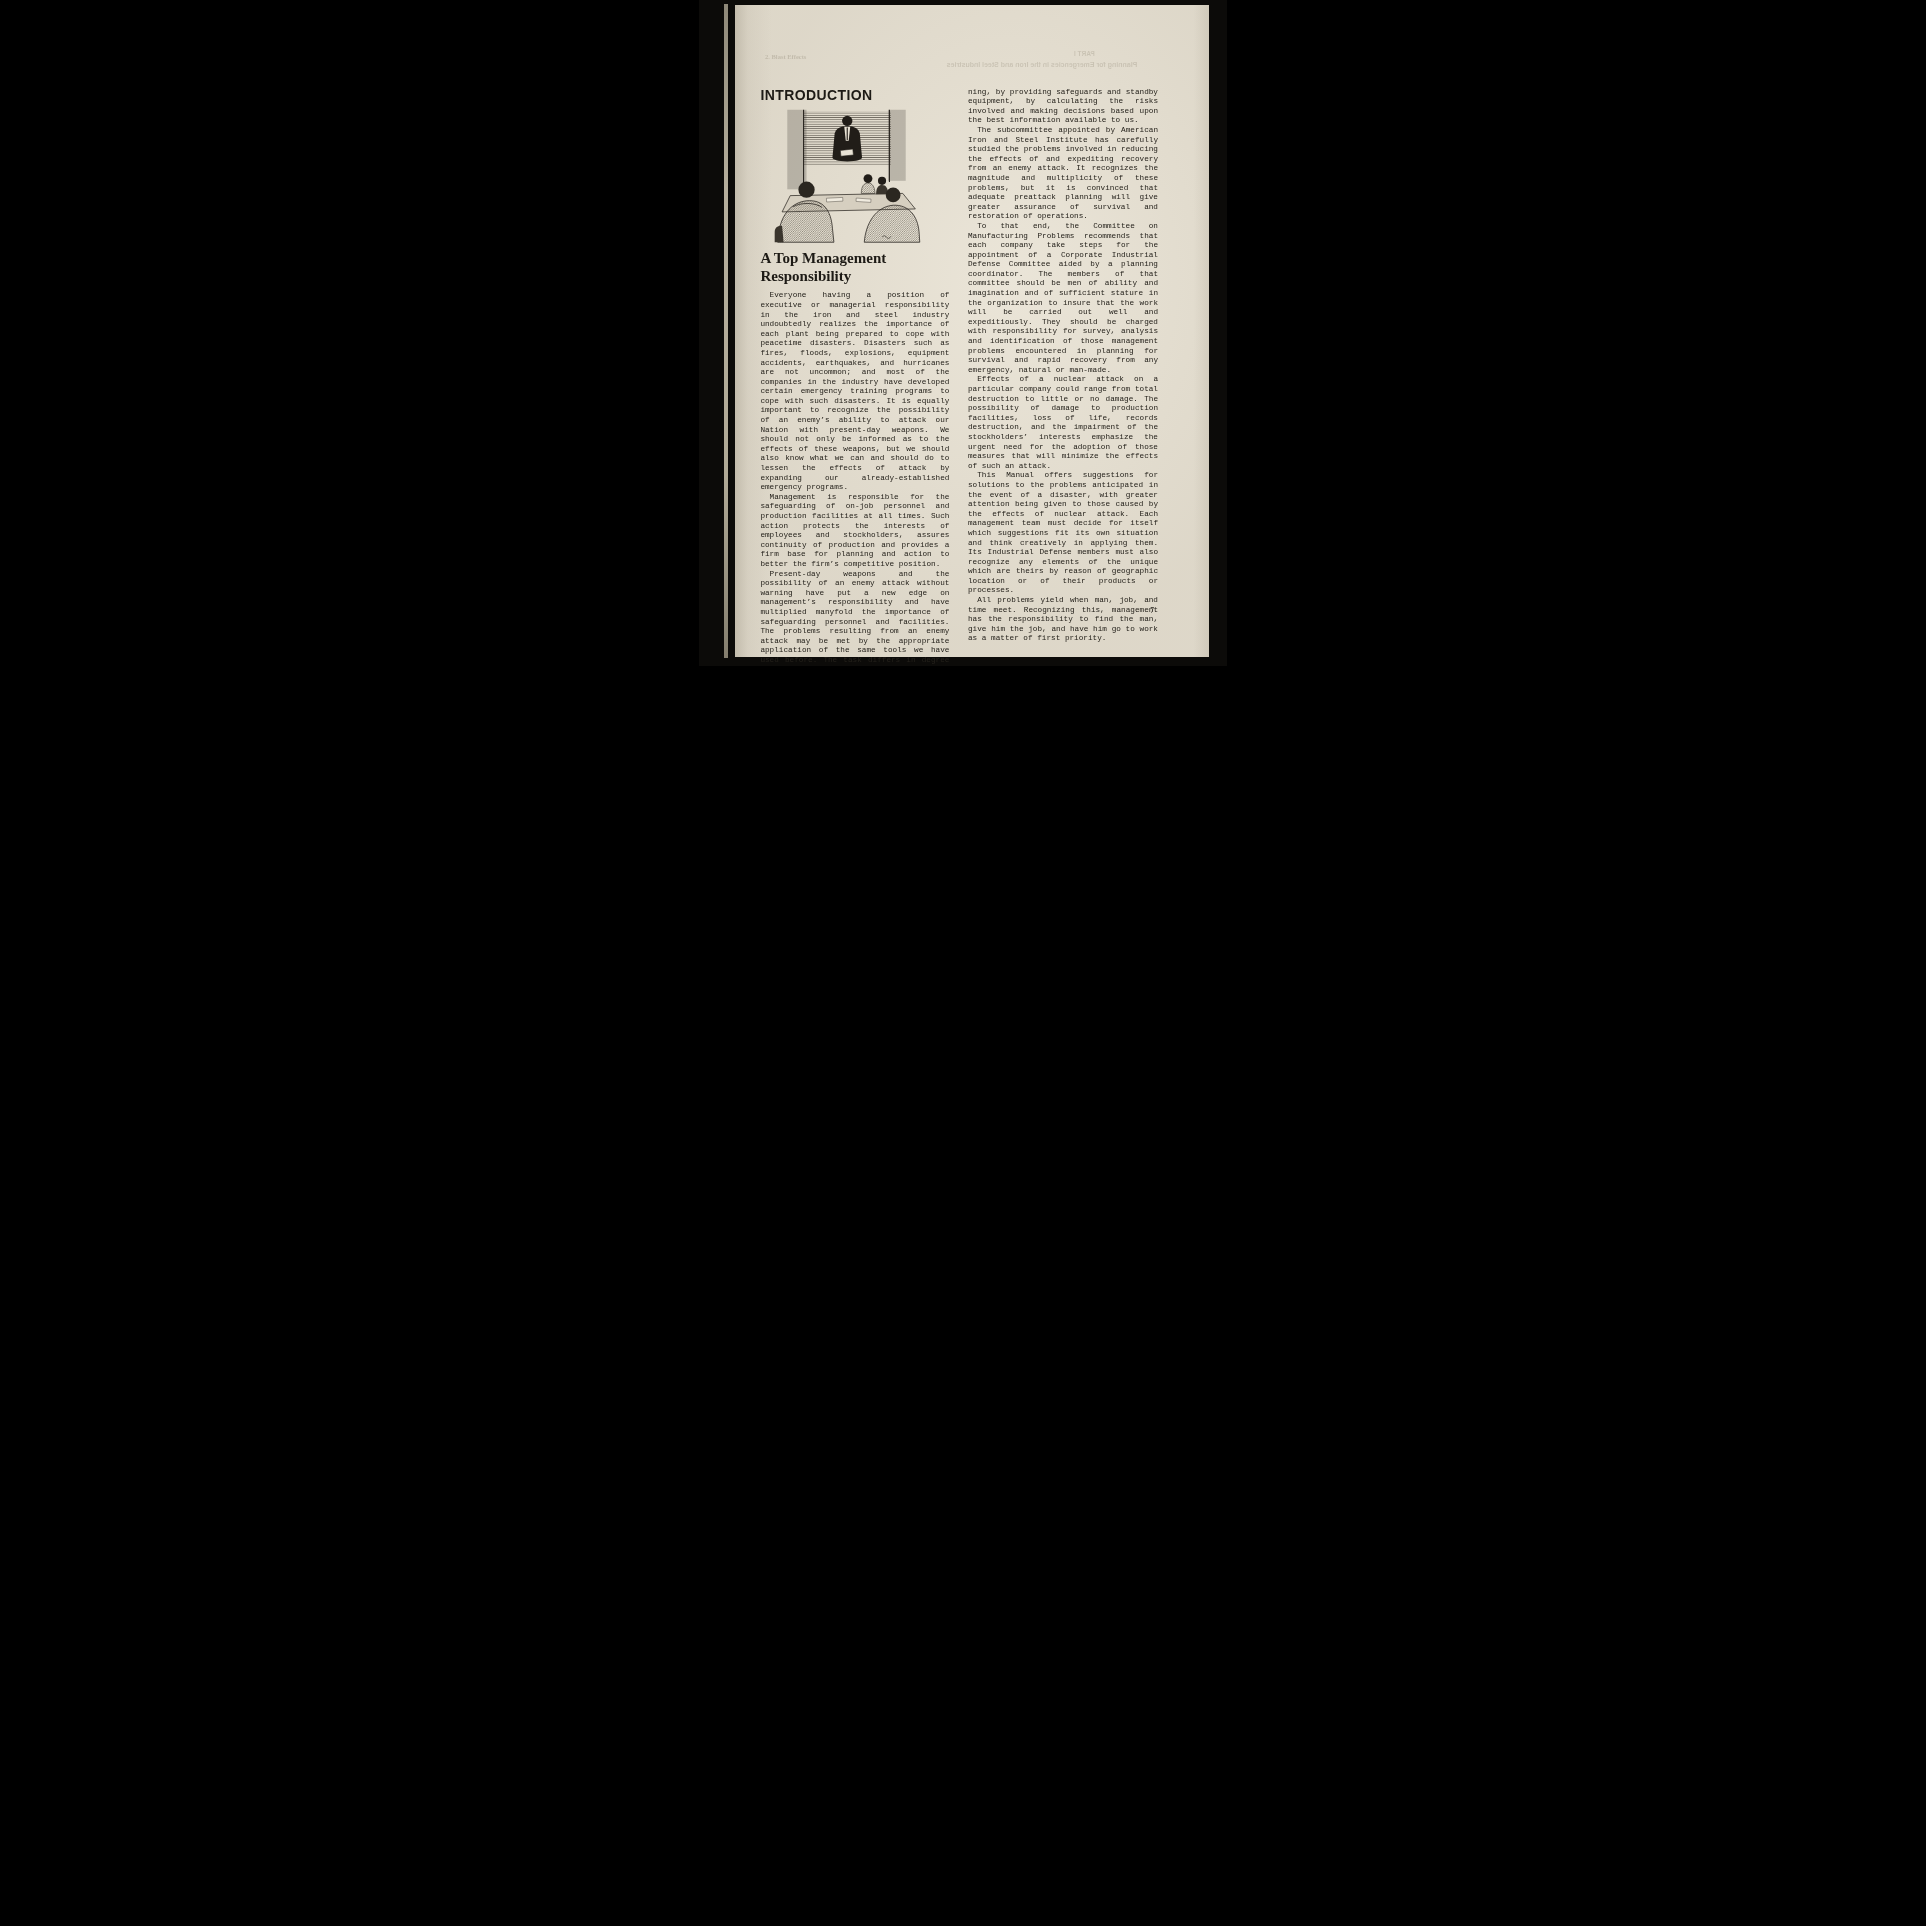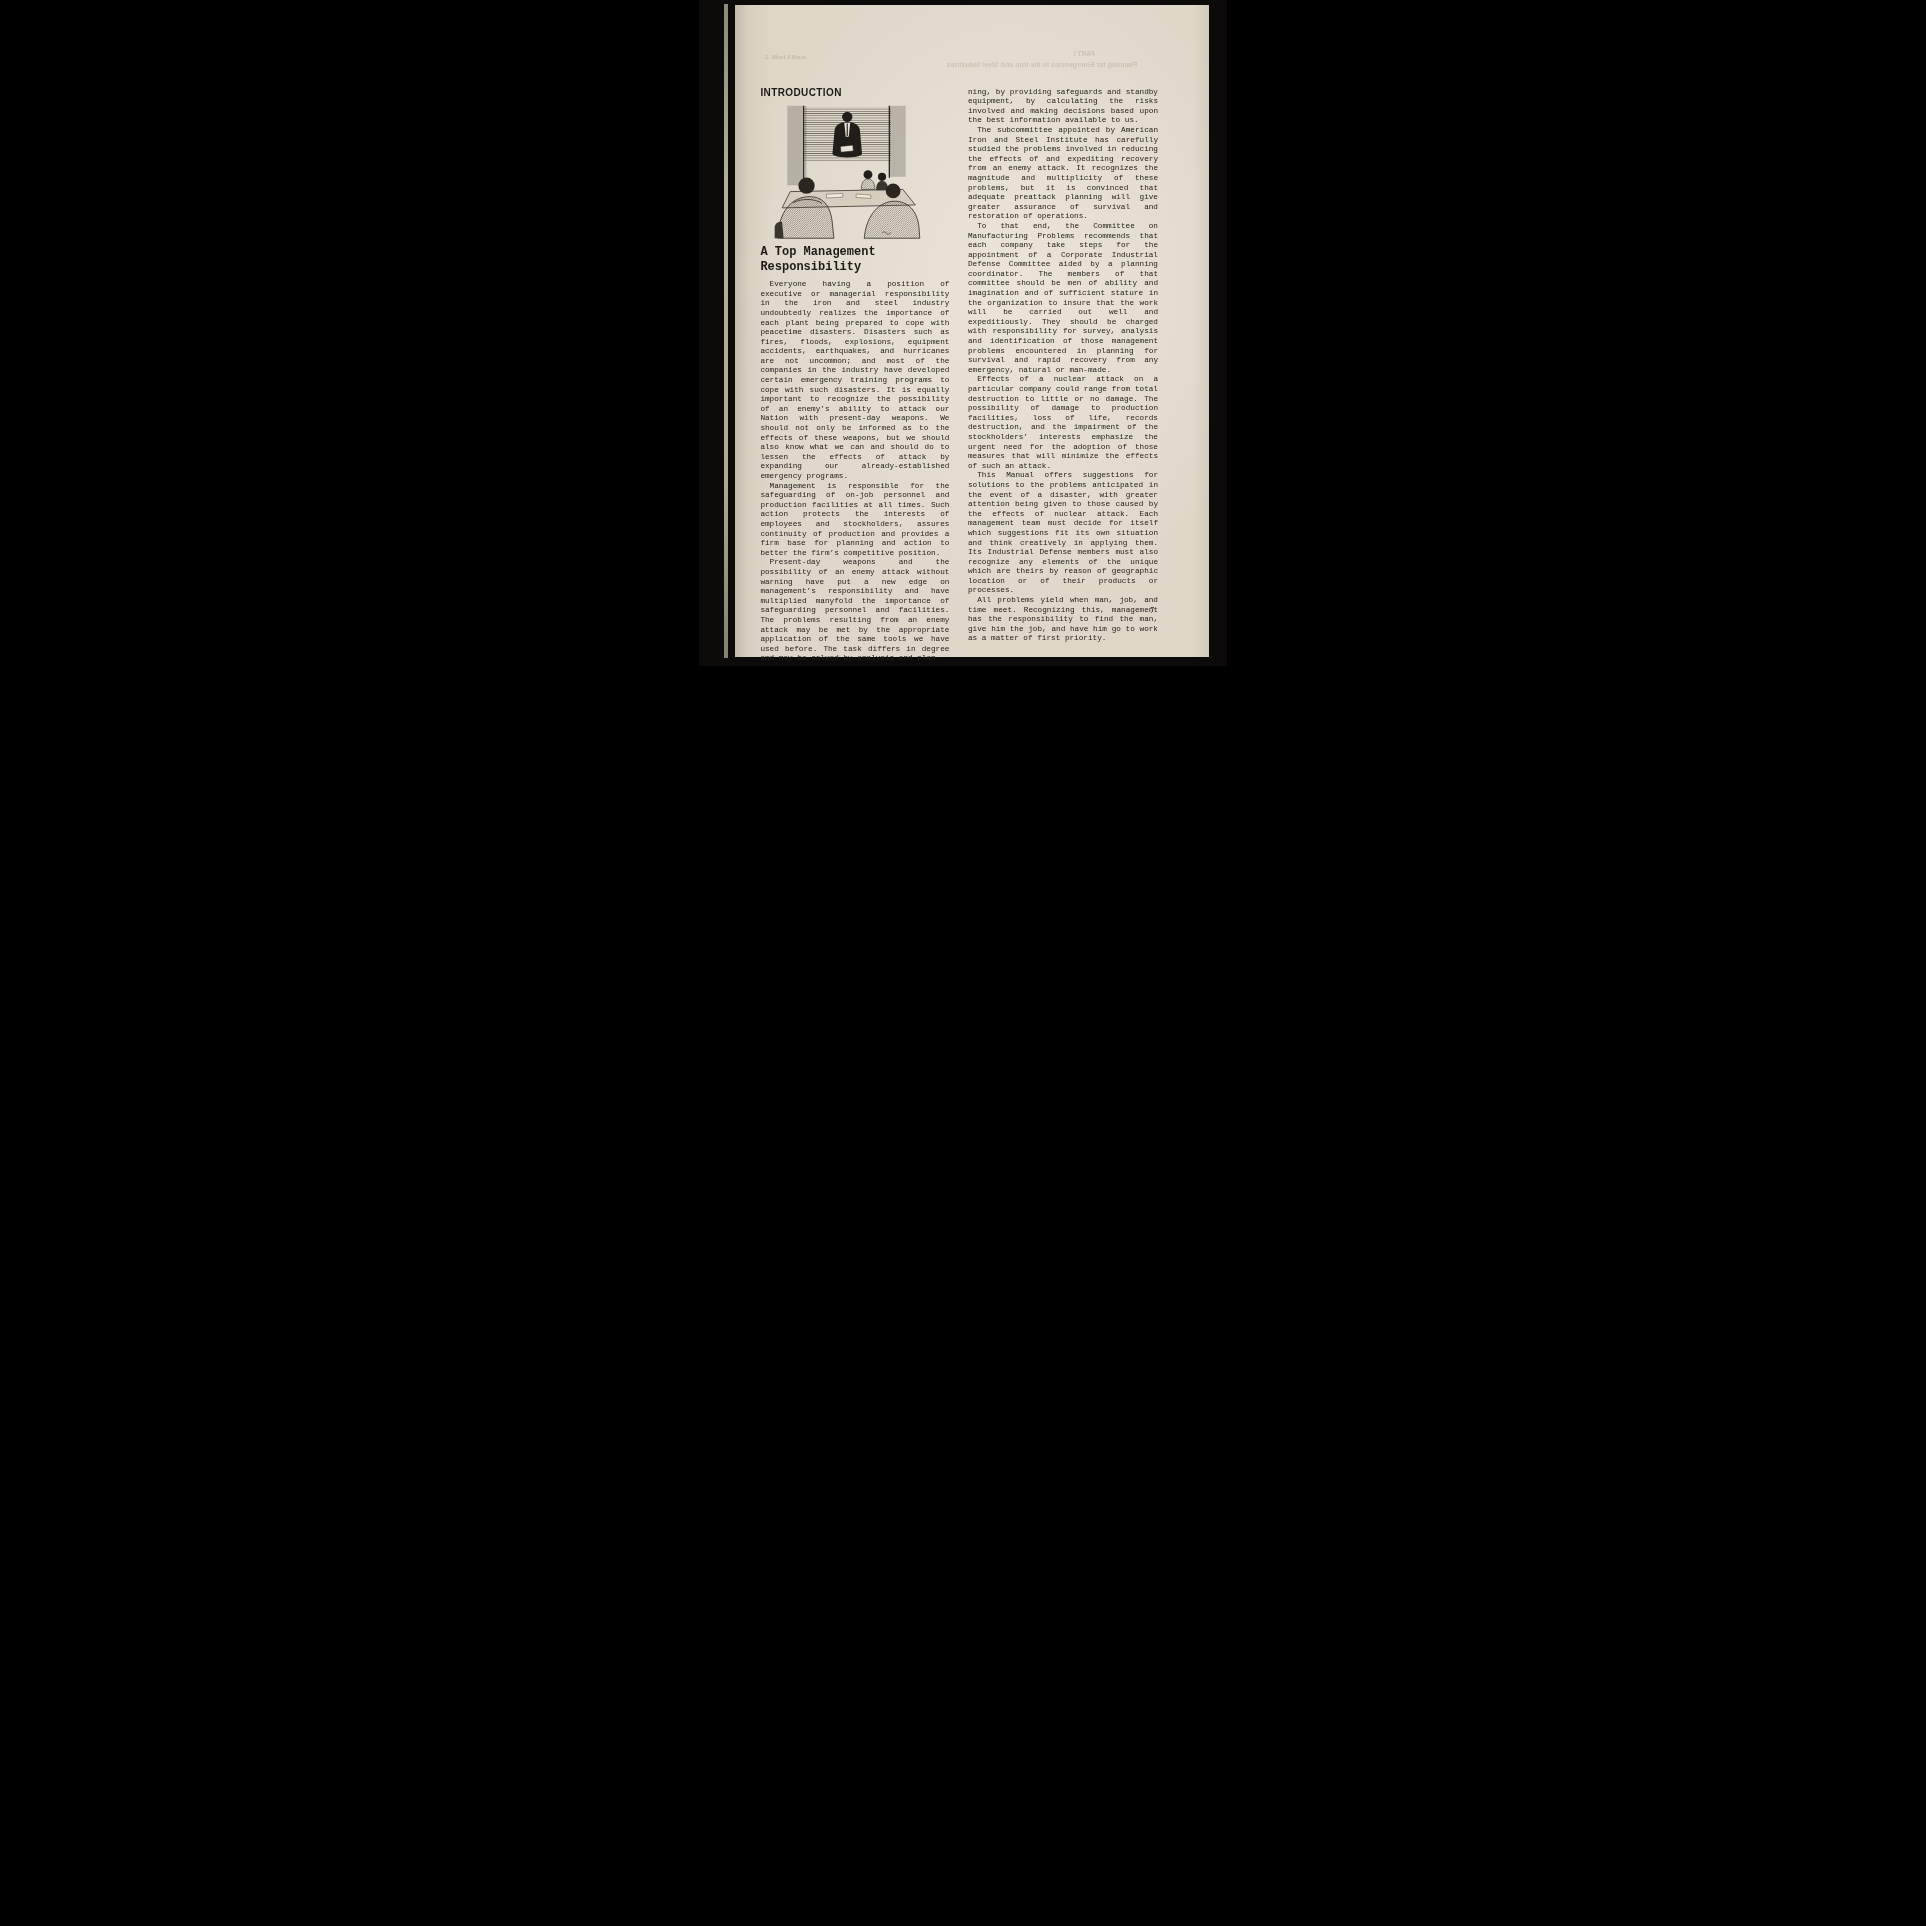--- a/index.html
+++ b/index.html
@@ -42,30 +42,30 @@
   }
   .col {
     position: absolute;
     top: 83px;
   }
   .col-left  { left: 25.4px;  width: 189px; }
   .col-right { left: 233px; width: 190px; }
   .section-heading {
     font-family: "Liberation Sans", sans-serif;
     font-weight: 700;
-    font-size: 10px;
+    font-size: 14px;
     line-height: 1;
     letter-spacing: 0.4px;
     color: #1d1a15;
     margin: 0.8px 0 5.4px 0;
   }
   .sub-heading {
-    font-family: Liberation Mono, monospace;
+    font-family: Liberation Serif, serif;
     font-weight: 700;
-    font-size: 12px;
+    font-size: 15px;
     line-height: 1.2;
     color: #1d1a15;
     margin: 2.3px 0 6.2px 0;
   }
   .illustration {
     margin: 0 0 5.4px 10.8px;
     width: 151px;
     height: 136px;
   }
   .illustration svg { display: block; }

